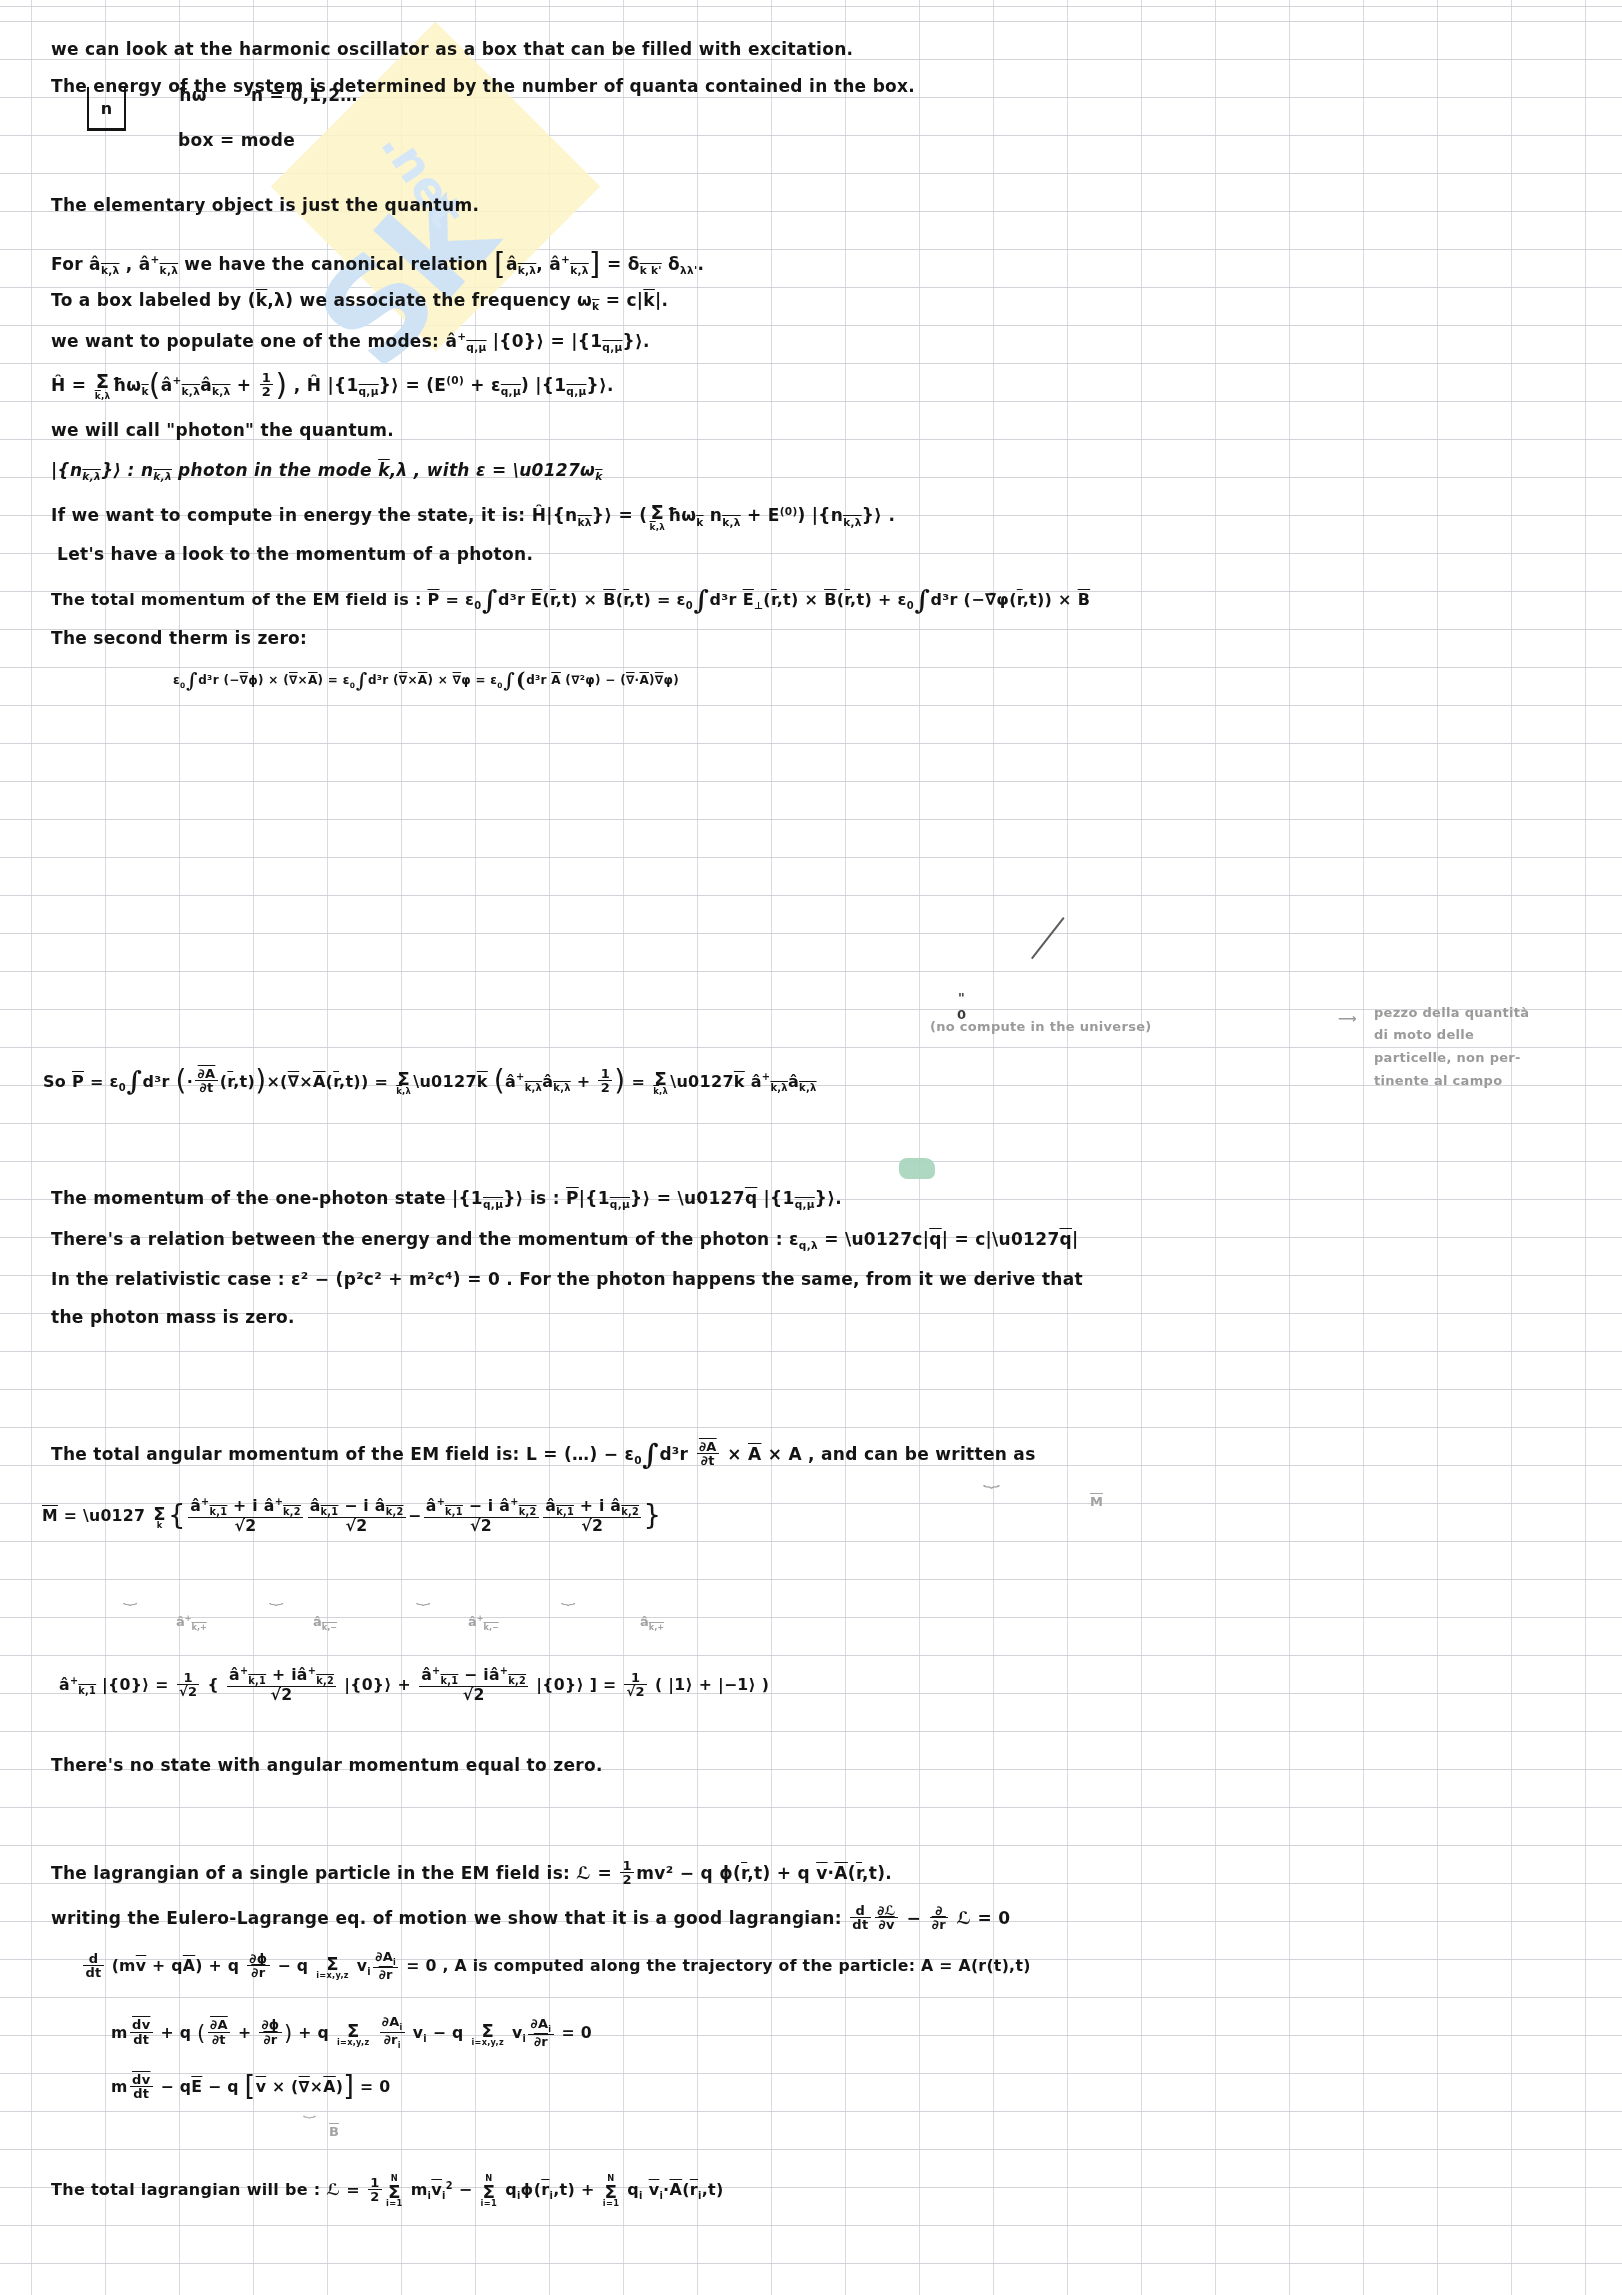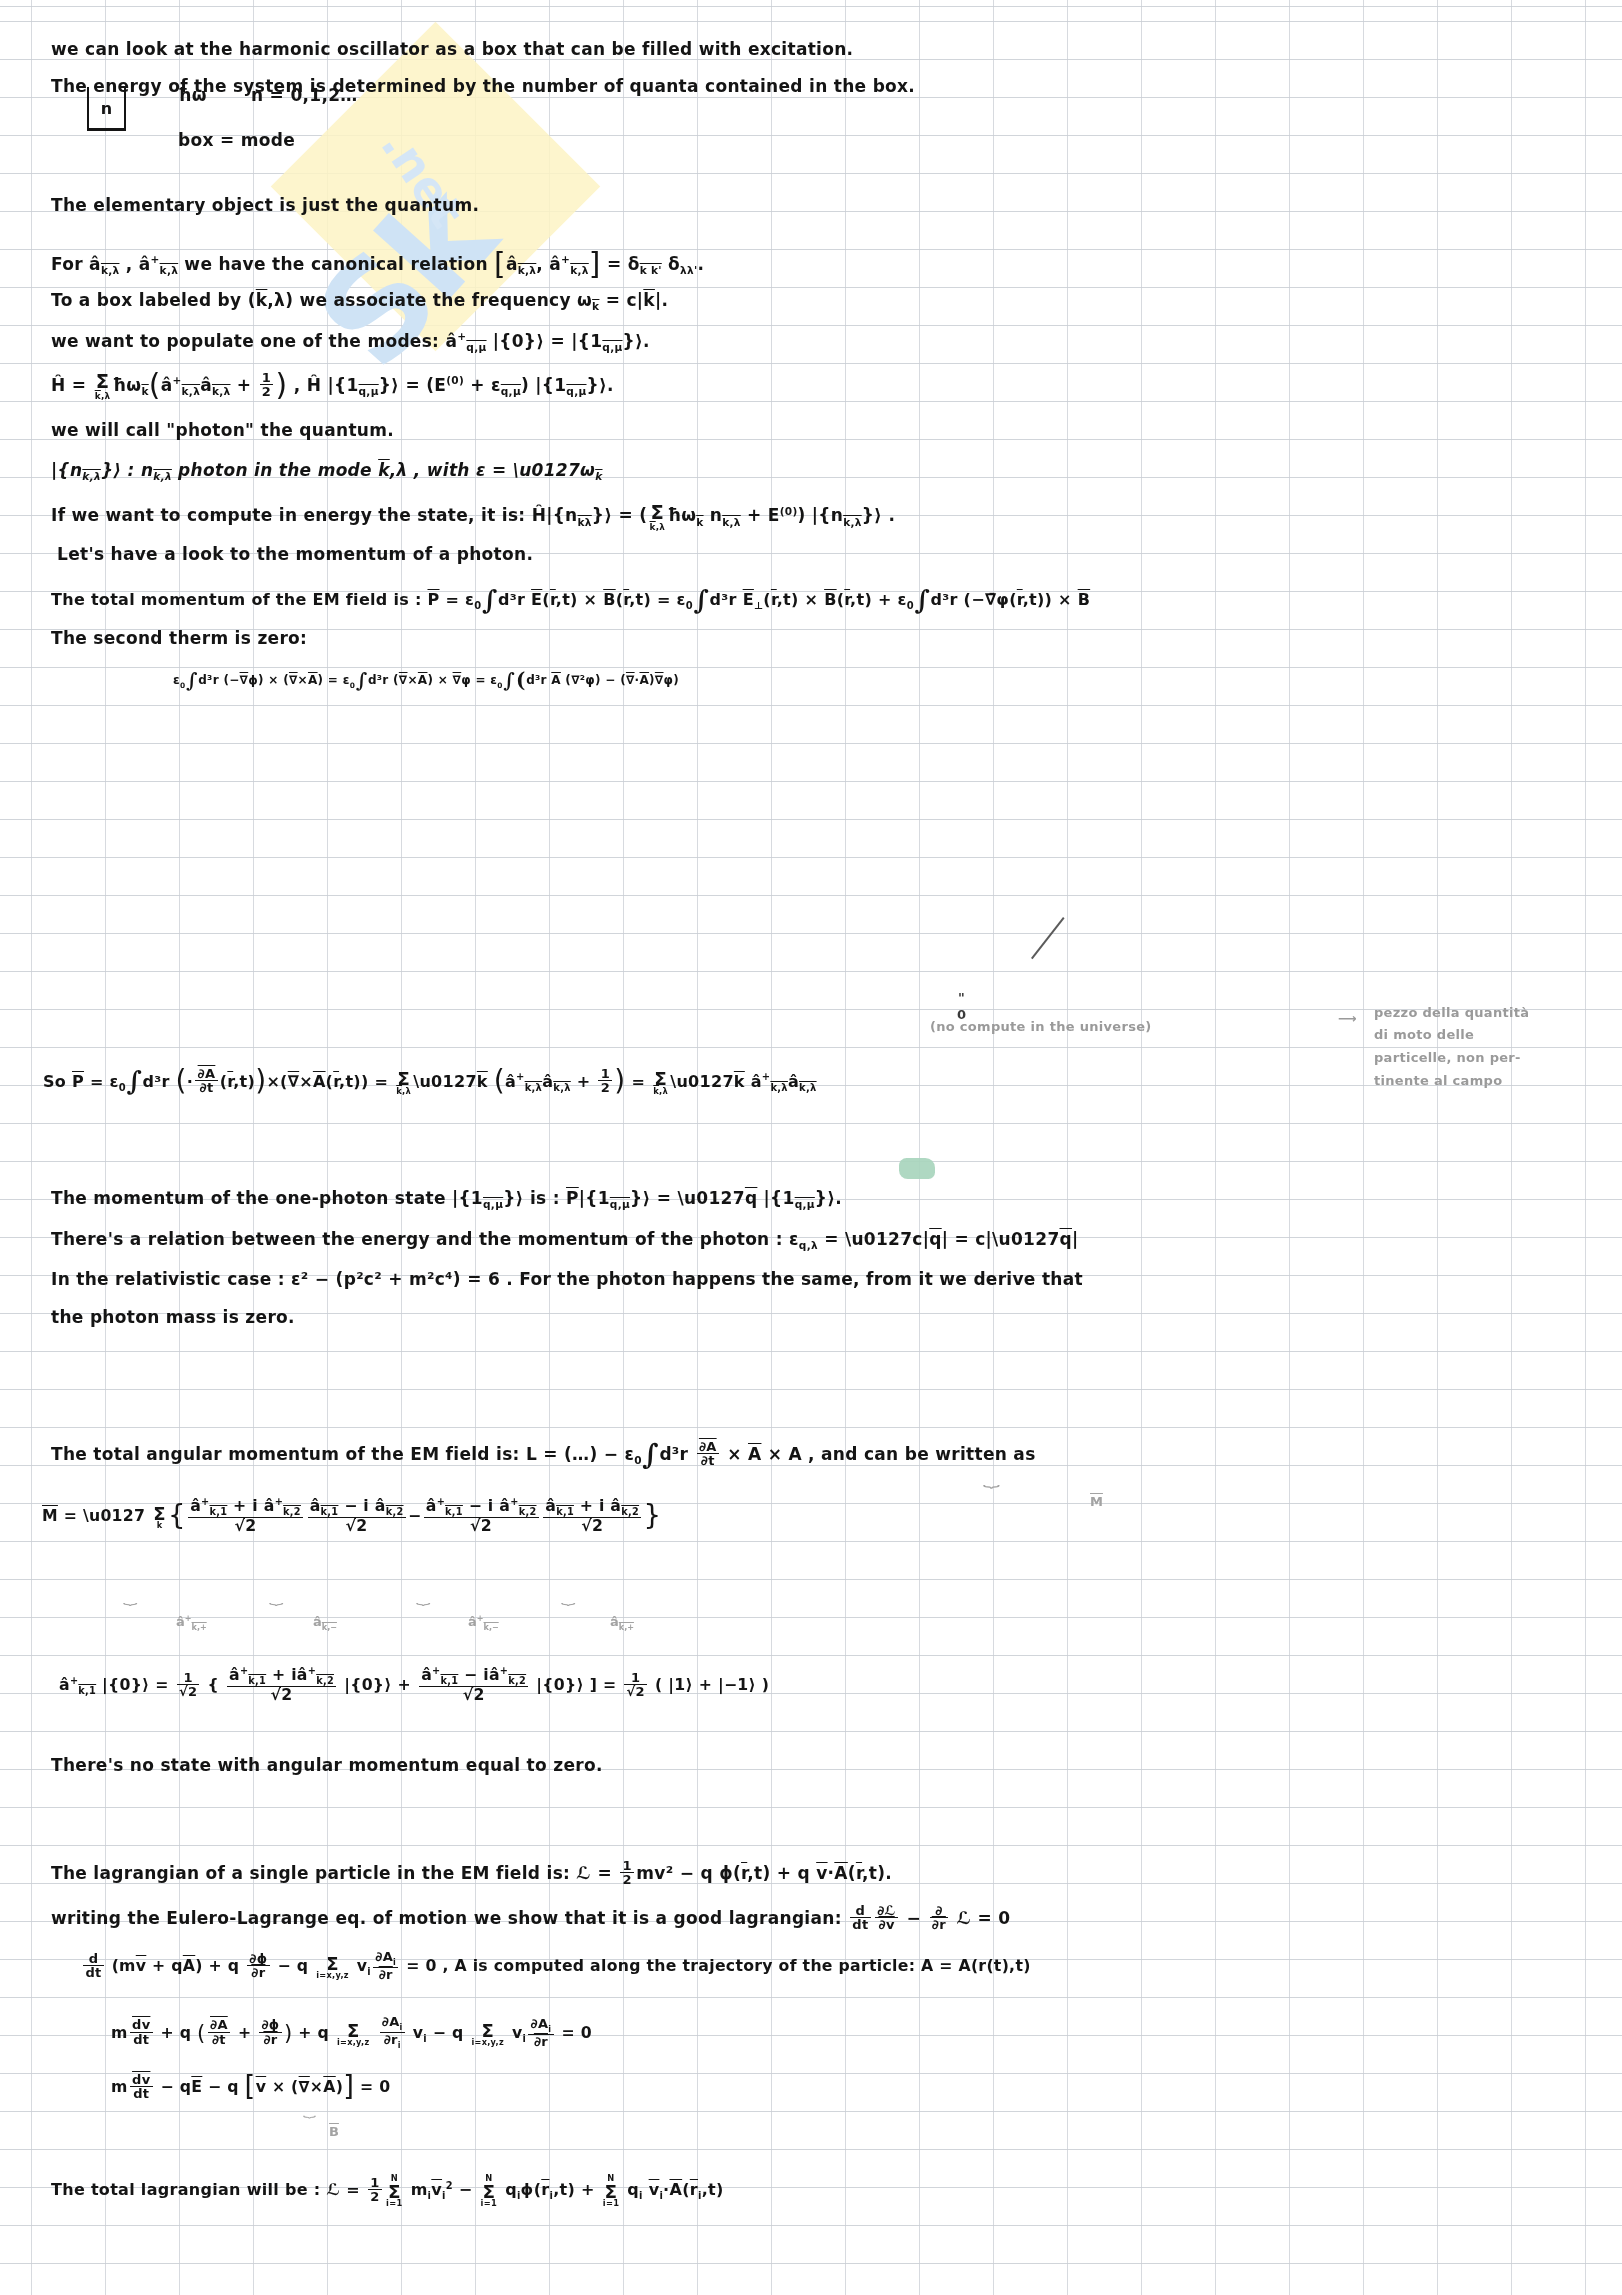--- a/index.html
+++ b/index.html
@@ -308,21 +308,21 @@
   </div>
 
   <div class="hw line" style="left:51px; top:1190px;">
     <span>The momentum of the one-photon state  |{1</span><sub class="ovl">q,μ</sub><span>}⟩ is :  </span><span class="ovl">P</span><span>|{1</span><sub class="ovl">q,μ</sub><span>}⟩ = \u0127</span><span class="ovl">q</span><span> |{1</span><sub class="ovl">q,μ</sub><span>}⟩.</span>
   </div>
 
   <div class="hw line" style="left:51px; top:1231px;">
     <span>There's a relation between the energy and the momentum of the photon :  ε</span><sub>q,λ</sub><span> = \u0127c|</span><span class="ovl">q</span><span>| = c|\u0127</span><span class="ovl">q</span><span>|</span>
   </div>
 
-  <div class="hw line" style="left:51px; top:1271px;">In the relativistic case : ε² − (p²c² + m²c⁴) = 6 . For the photon happens the same, from it we derive that</div>
+  <div class="hw line" style="left:51px; top:1271px;">In the relativistic case : ε² − (p²c² + m²c⁴) = 0 . For the photon happens the same, from it we derive that</div>
   <div class="hw line" style="left:51px; top:1309px;">the photon mass is zero.</div>
 
   <div class="hw line" style="left:51px; top:1441px;">
     <span>The total angular momentum of the EM field is:      L = (…) − ε</span><sub>0</sub><span class="intg">∫</span><span>d³r </span><span class="frac sm"><span class="num"><span class="ovl">∂A</span></span><span class="den">∂t</span></span><span> × </span><span class="ovl">A</span><span> × A , and can be written as</span>
   </div>
   <div class="brace" style="left:983px; top:1470px; width:227px; font-size:28px;">⏟</div>
   <div class="brace-lbl" style="left:1090px; top:1494px;"><span class="ovl">M</span></div>
 
   <div class="hw line" style="left:42px; top:1498px; font-size:15.7px;">
     <span class="ovl">M</span><span> = \u0127 </span><span class="sum"><span class="big">Σ</span><span class="lim"><span class="ovl">k</span></span></span><span class="bigpar">{</span><span class="frac"><span class="num"><span>â</span><sup>+</sup><sub class="ovl">k,1</sub><span> + i â</span><sup>+</sup><sub class="ovl">k,2</sub></span><span class="den">√2</span></span><span class="frac"><span class="num"><span>â</span><sub class="ovl">k,1</sub><span> − i â</span><sub class="ovl">k,2</sub></span><span class="den">√2</span></span><span>−</span><span class="frac"><span class="num"><span>â</span><sup>+</sup><sub class="ovl">k,1</sub><span> − i â</span><sup>+</sup><sub class="ovl">k,2</sub></span><span class="den">√2</span></span><span class="frac"><span class="num"><span>â</span><sub class="ovl">k,1</sub><span> + i â</span><sub class="ovl">k,2</sub></span><span class="den">√2</span></span><span class="bigpar">}</span>
@@ -331,21 +331,21 @@
   <div class="brace" style="left:123px; top:1590px; width:135px; font-size:24px;">⏟</div>
   <div class="brace-lbl" style="left:176px; top:1614px;"><span>â</span><sup>+</sup><sub class="ovl">k,+</sub></div>
 
   <div class="brace" style="left:269px; top:1590px; width:119px; font-size:24px;">⏟</div>
   <div class="brace-lbl" style="left:313px; top:1614px;text-align:center;"><span>â</span><sub class="ovl">k,−</sub></div>
 
   <div class="brace" style="left:416px; top:1590px; width:135px; font-size:24px;">⏟</div>
   <div class="brace-lbl" style="left:468px; top:1614px;"><span>â</span><sup>+</sup><sub class="ovl">k,−</sub></div>
 
   <div class="brace" style="left:561px; top:1590px; width:130px; font-size:24px;">⏟</div>
-  <div class="brace-lbl" style="left:610px; top:1614px;"><span>â</span><sub class="ovl">k,+</sub></div>
+  <div class="brace-lbl" style="left:640px; top:1614px;"><span>â</span><sub class="ovl">k,+</sub></div>
 
   <div class="hw line" style="left:59px; top:1667px; font-size:15.7px;">
     <span>â</span><sup>+</sup><sub class="ovl">k,1</sub><span> |{0}⟩ = </span><span class="frac sm"><span class="num">1</span><span class="den">√2</span></span><span> { </span><span class="frac"><span class="num"><span>â</span><sup>+</sup><sub class="ovl">k,1</sub><span> + iâ</span><sup>+</sup><sub class="ovl">k,2</sub></span><span class="den">√2</span></span><span> |{0}⟩  +  </span><span class="frac"><span class="num"><span>â</span><sup>+</sup><sub class="ovl">k,1</sub><span> − iâ</span><sup>+</sup><sub class="ovl">k,2</sub></span><span class="den">√2</span></span><span> |{0}⟩ ] = </span><span class="frac sm"><span class="num">1</span><span class="den">√2</span></span><span>  ( |1⟩ + |−1⟩ )</span>
   </div>
 
   <div class="hw line" style="left:51px; top:1757px;">There's no state with angular momentum equal to zero.</div>
 
   <div class="hw line" style="left:51px; top:1860px;">
     <span>The lagrangian of a single particle in the EM field is:  ℒ = </span><span class="frac sm"><span class="num">1</span><span class="den">2</span></span><span>mv² − q ϕ(</span><span class="ovl">r</span><span>,t) + q </span><span class="ovl">v</span><span>·</span><span class="ovl">A</span><span>(</span><span class="ovl">r</span><span>,t).</span>
   </div>

